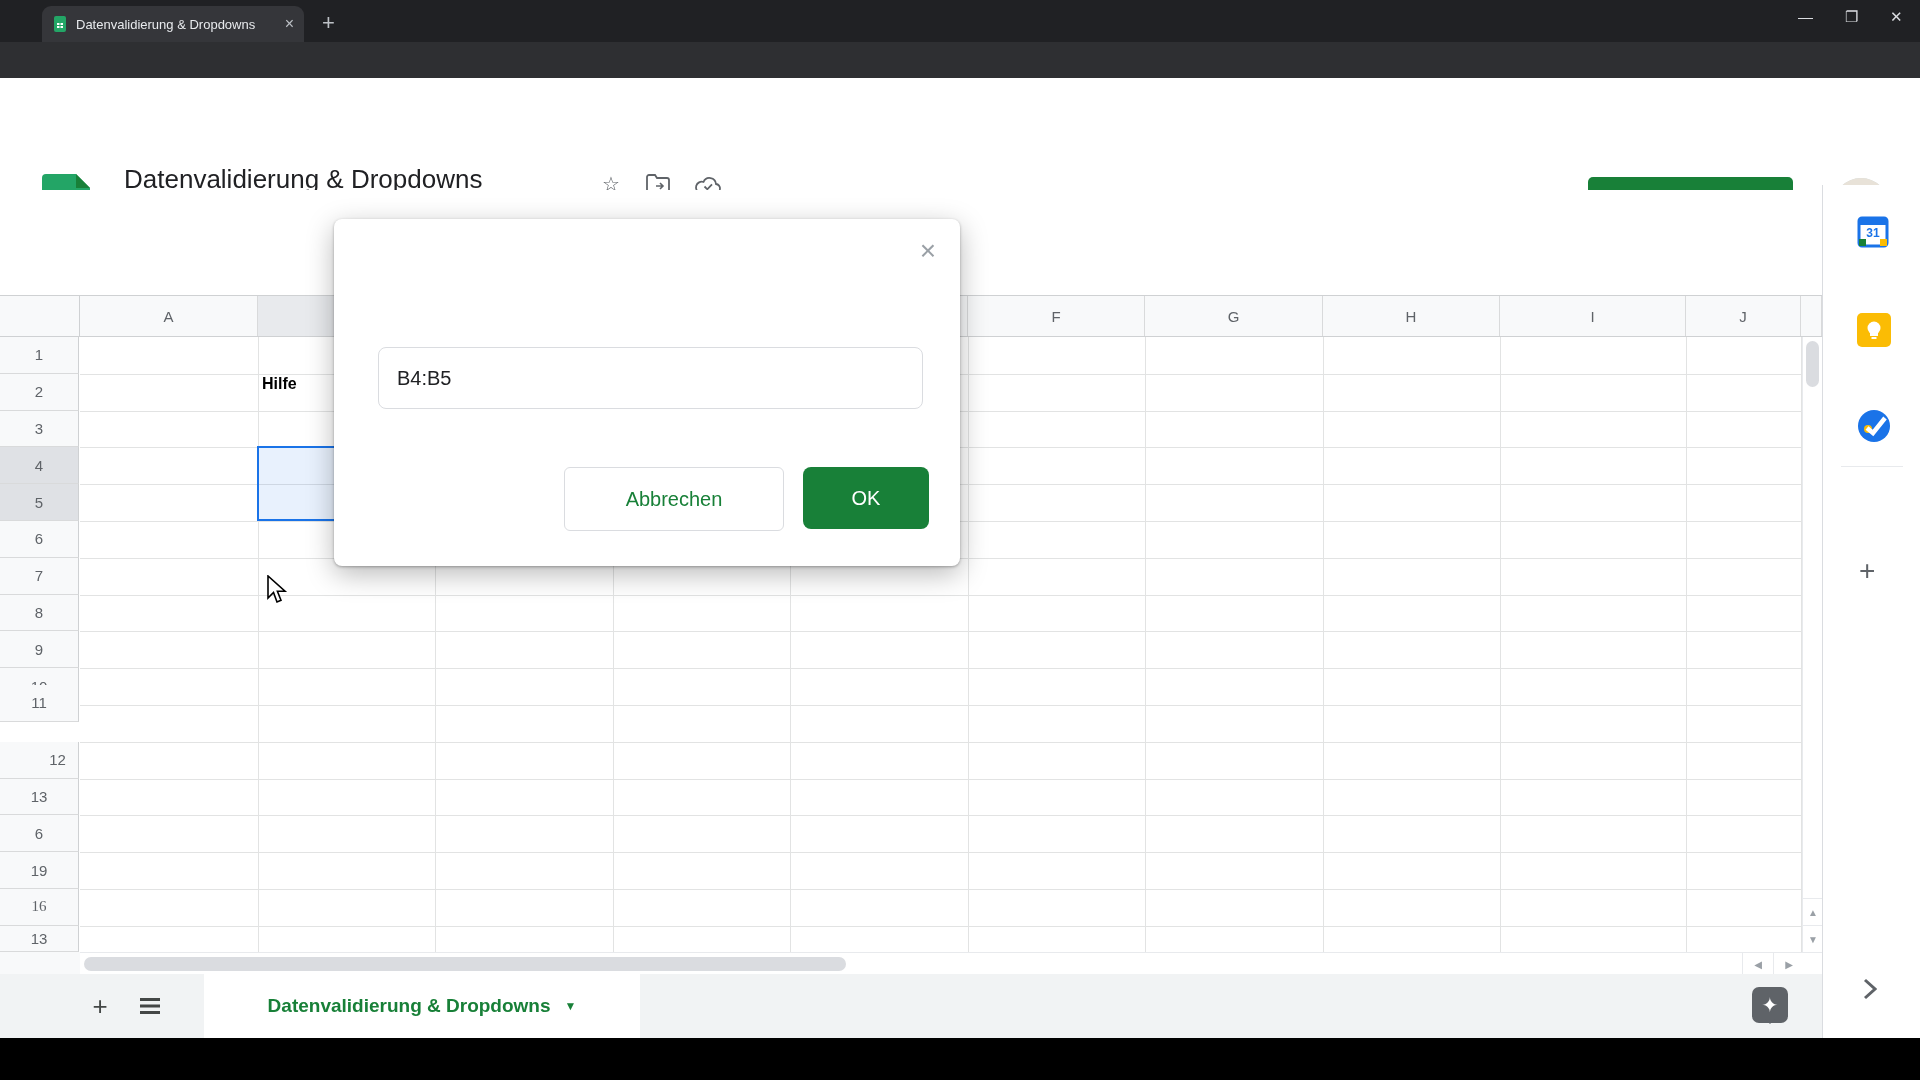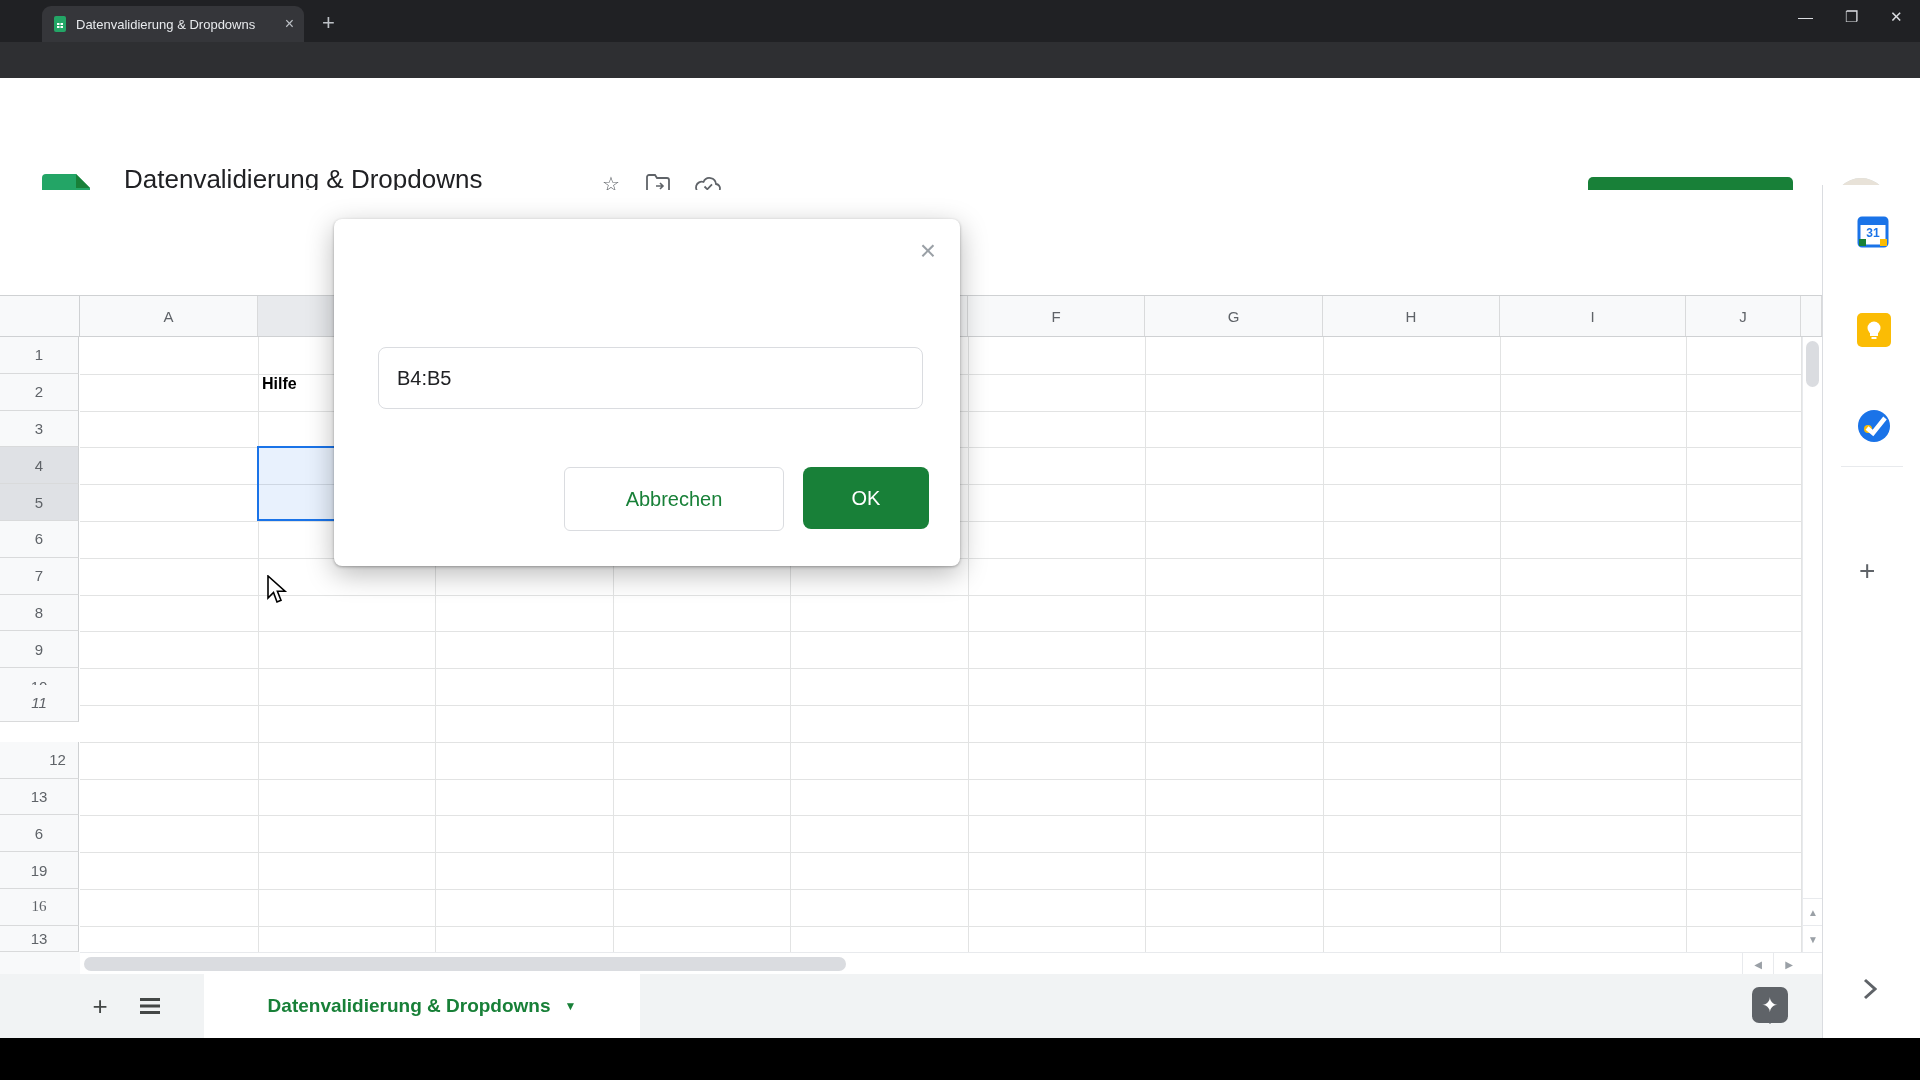--- a/index.html
+++ b/index.html
@@ -307,21 +307,21 @@
       <div class="rowcell" style="top: 0px; height: 36.8px;">1</div>
       <div class="rowcell" style="top: 36.8px; height: 36.8px;">2</div>
       <div class="rowcell" style="top: 73.6px; height: 36.8px;">3</div>
       <div class="rowcell sel" style="top: 110.4px; height: 36.8px;">4</div>
       <div class="rowcell sel" style="top: 147.2px; height: 36.8px;">5</div>
       <div class="rowcell" style="top: 184px; height: 36.8px;">6</div>
       <div class="rowcell" style="top: 220.8px; height: 36.8px;">7</div>
       <div class="rowcell" style="top: 257.6px; height: 36.8px;">8</div>
       <div class="rowcell" style="top: 294.4px; height: 36.8px;">9</div>
       <div class="rowcell" style="top: 331.2px; height: 36.8px;">10</div>
-      <div class="rowcell" style="top: 348px; height: 36.8px; font-style: italic;">11</div>
+      <div class="rowcell" style="top: 348px; height: 36.8px;">11</div>
       <div class="rowcell" style="top: 404.8px; height: 36.8px; padding-left: 37px;">12</div>
       <div class="rowcell" style="top: 441.6px; height: 36.8px; text-align: right;">13</div>
       <div class="rowcell" style="top: 478.4px; height: 36.8px;">6</div>
       <div class="rowcell" style="top: 515.2px; height: 36.8px;">19</div>
       <div class="rowcell" style="top: 552px; height: 36.8px; font-family: Liberation Serif, serif;">16</div>
       <div class="rowcell" style="top: 588.8px; height: 26.2px;">13</div>
     </div>
   <div class="abs" id="gridbody">
       <div class="hline" style="top: 588.8px;"></div>
       <div class="hline" style="top: 552px;"></div>

